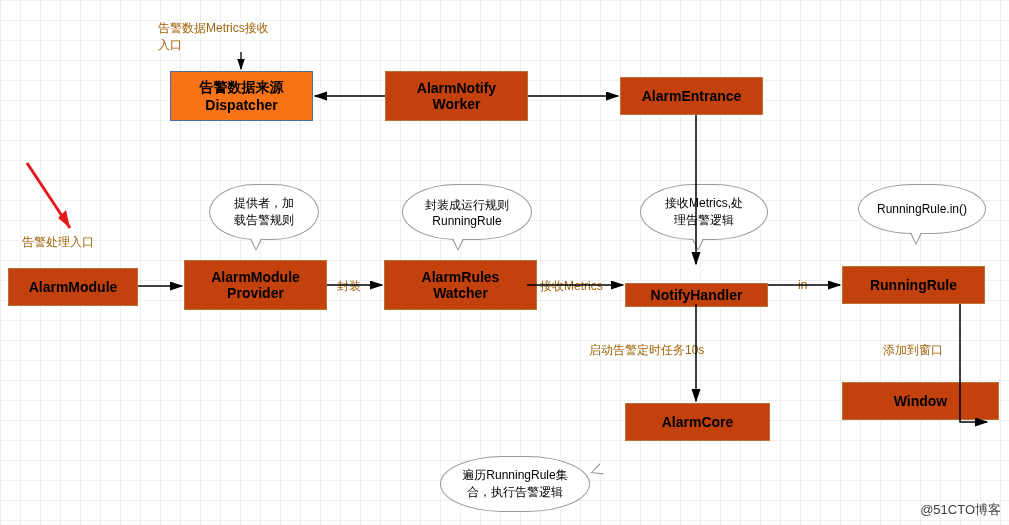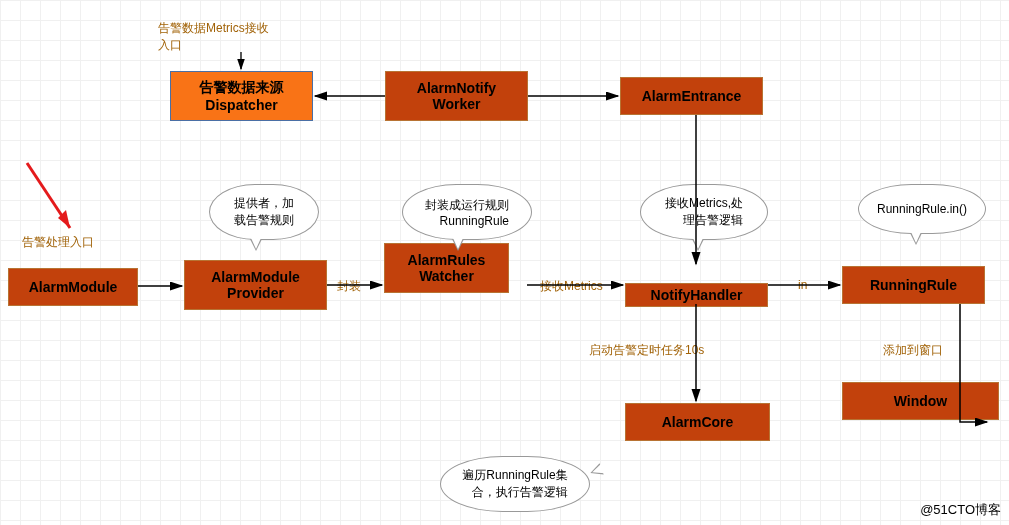--- a/index.html
+++ b/index.html
@@ -1,41 +1,41 @@
 <!DOCTYPE html>
 <html><head>
 <meta charset="utf-8">
 <style>
   html,body{margin:0;padding:0;width:1009px;height:525px;font-family:Arial,"Microsoft YaHei",sans-serif;background:#fff;position:relative;overflow:hidden}
   .grid{position:absolute;inset:0;background-image:linear-gradient(to right,#f0f0f0 1px,transparent 1px),linear-gradient(to bottom,#f0f0f0 1px,transparent 1px);background-size:20px 20px}
   .box{position:absolute;display:flex;align-items:center;justify-content:center;text-align:center;font-size:14px;font-weight:bold;box-sizing:border-box;padding:4px 10px}
   .orange{background:#c2410c;border:1px solid #b87333}
   .blue{background:#f97316;border:1px solid #4a6fa5}
-  .bubble{position:absolute;background:#fff;border:1px solid #999;border-radius:50%/60%;display:flex;align-items:center;justify-content:center;text-align:right;font-size:12px;padding:6px;box-sizing:border-box}
+  .bubble{position:absolute;background:#fff;border:1px solid #999;border-radius:50%/60%;display:flex;align-items:center;justify-content:center;text-align:center;font-size:12px;padding:6px;box-sizing:border-box}
   .tail{position:absolute;width:0;height:0;border-left:6px solid transparent;border-right:6px solid transparent;border-top:12px solid #999}
   .tail::after{content:"";position:absolute;top:-13px;left:-5px;width:0;height:0;border-left:5px solid transparent;border-right:5px solid transparent;border-top:11px solid #fff}
   .label{position:absolute;font-size:12px;color:#a16207;text-align:left}
   .red-arrow{position:absolute}
-  .watermark{position:absolute;right:8px;bottom:6px;font-size:13px;color:#000000}
+  .watermark{position:absolute;right:8px;bottom:6px;font-size:13px;color:#404040}
   svg.conn{position:absolute;inset:0;width:1009px;height:525px;pointer-events:none}
 </style>
 </head>
 <body>
 <div class="grid"></div>
 
 <div class="box blue" style="left:170px;top:71px;width:143px;height:50px;white-space:pre-line">告警数据来源
 Dispatcher</div>
 <div class="box orange" style="left:385px;top:71px;width:143px;height:50px;white-space:pre-line">AlarmNotify
 Worker</div>
 <div class="box orange" style="left:620px;top:77px;width:143px;height:38px">AlarmEntrance</div>
 
 <div class="box orange" style="left:8px;top:268px;width:130px;height:38px">AlarmModule</div>
 <div class="box orange" style="left:184px;top:260px;width:143px;height:50px;white-space:pre-line">AlarmModule
 Provider</div>
-<div class="box orange" style="left:384px;top:243px;width:125px;height:50px;white-space:pre-line">AlarmRules
+<div class="box orange" style="left:384px;top:260px;width:153px;height:50px;white-space:pre-line">AlarmRules
 Watcher</div>
 <div class="box orange" style="left:625px;top:283px;width:143px;height:24px">NotifyHandler</div>
 <div class="box orange" style="left:842px;top:266px;width:143px;height:38px">RunningRule</div>
 
 <div class="box orange" style="left:625px;top:403px;width:145px;height:38px">AlarmCore</div>
 <div class="box orange" style="left:842px;top:382px;width:157px;height:38px">Window</div>
 
 <div class="label" style="left:158px;top:20px;width:170px;white-space:pre-line">告警数据Metrics接收
 入口</div>
 

